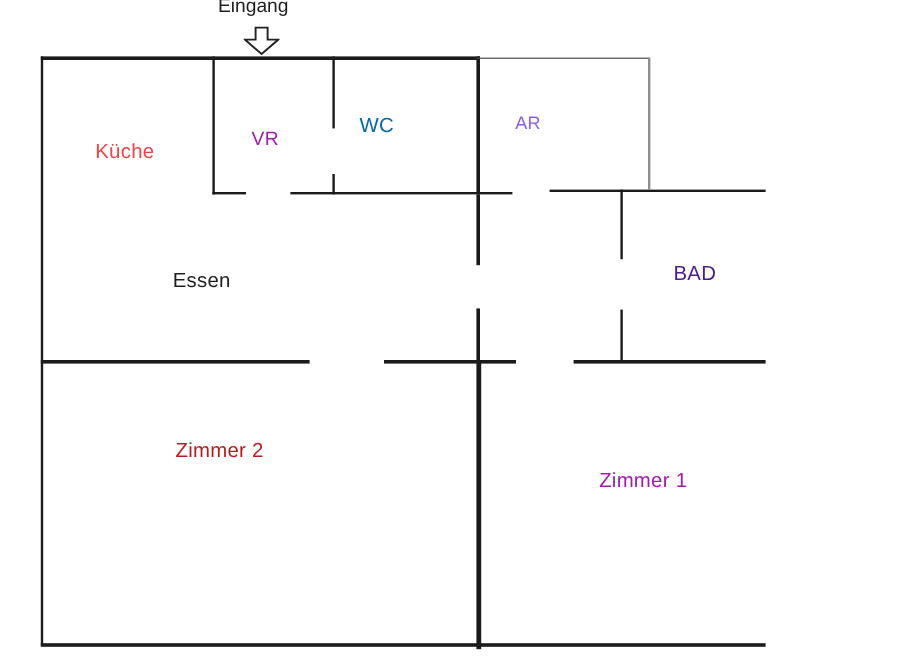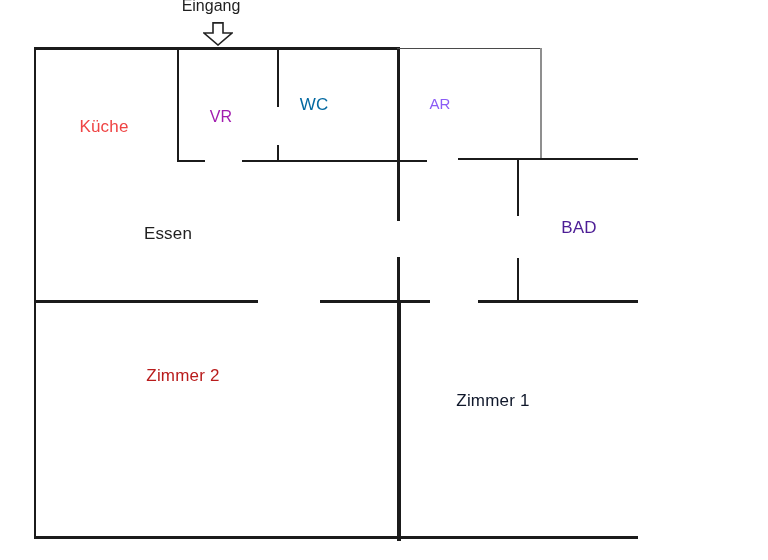--- a/index.html
+++ b/index.html
@@ -82,15 +82,15 @@
       <div class="wall" style="left: 516.5px; top: 258px; width: 2.5px; height: 44px; background: rgb(27, 27, 27);"></div>
       <div class="wall" style="left: 397px; top: 47.5px; width: 144px; height: 1.5px; background: rgb(74, 74, 74);"></div>
       <div class="wall" style="left: 539.5px; top: 47.5px; width: 2px; height: 110.5px; background: rgb(143, 143, 143);"></div>
       <div class="room-label" style="left: 104px; top: 127px; font-size: 17px; color: #ef4444;">Küche</div>
       <div class="room-label" style="left: 221px; top: 117px; font-size: 16px; color: #a21caf;">VR</div>
       <div class="room-label" style="left: 314px; top: 105px; font-size: 17px; color: #0369a1; text-align: center;">WC</div>
       <div class="room-label" style="left: 440px; top: 103px; font-size: 15px; color: #8b5cf6;">AR</div>
       <div class="room-label" style="left: 168px; top: 234px; font-size: 17px; color: rgb(31, 31, 31);">Essen</div>
       <div class="room-label" style="left: 579px; top: 228px; font-size: 17px; color: #4c1d95;">BAD</div>
       <div class="room-label" style="left: 172px; top: 376px; font-size: 17px; color: #b91c1c; margin-left: 11px;">Zimmer 2</div>
-      <div class="room-label" style="left: 493px; top: 401px; font-size: 17px; color: #0f172a;">Zimmer 1</div>
+      <div class="room-label" style="left: 536px; top: 401px; font-size: 17px; color: #a21caf;">Zimmer 1</div>
     </div>
 </div>
 
 </body></html>

